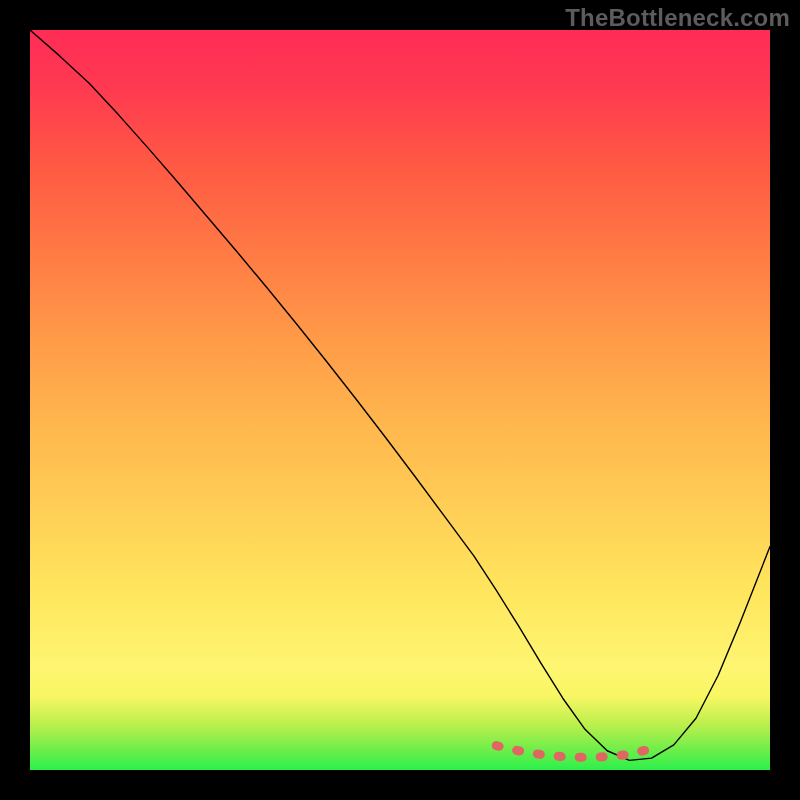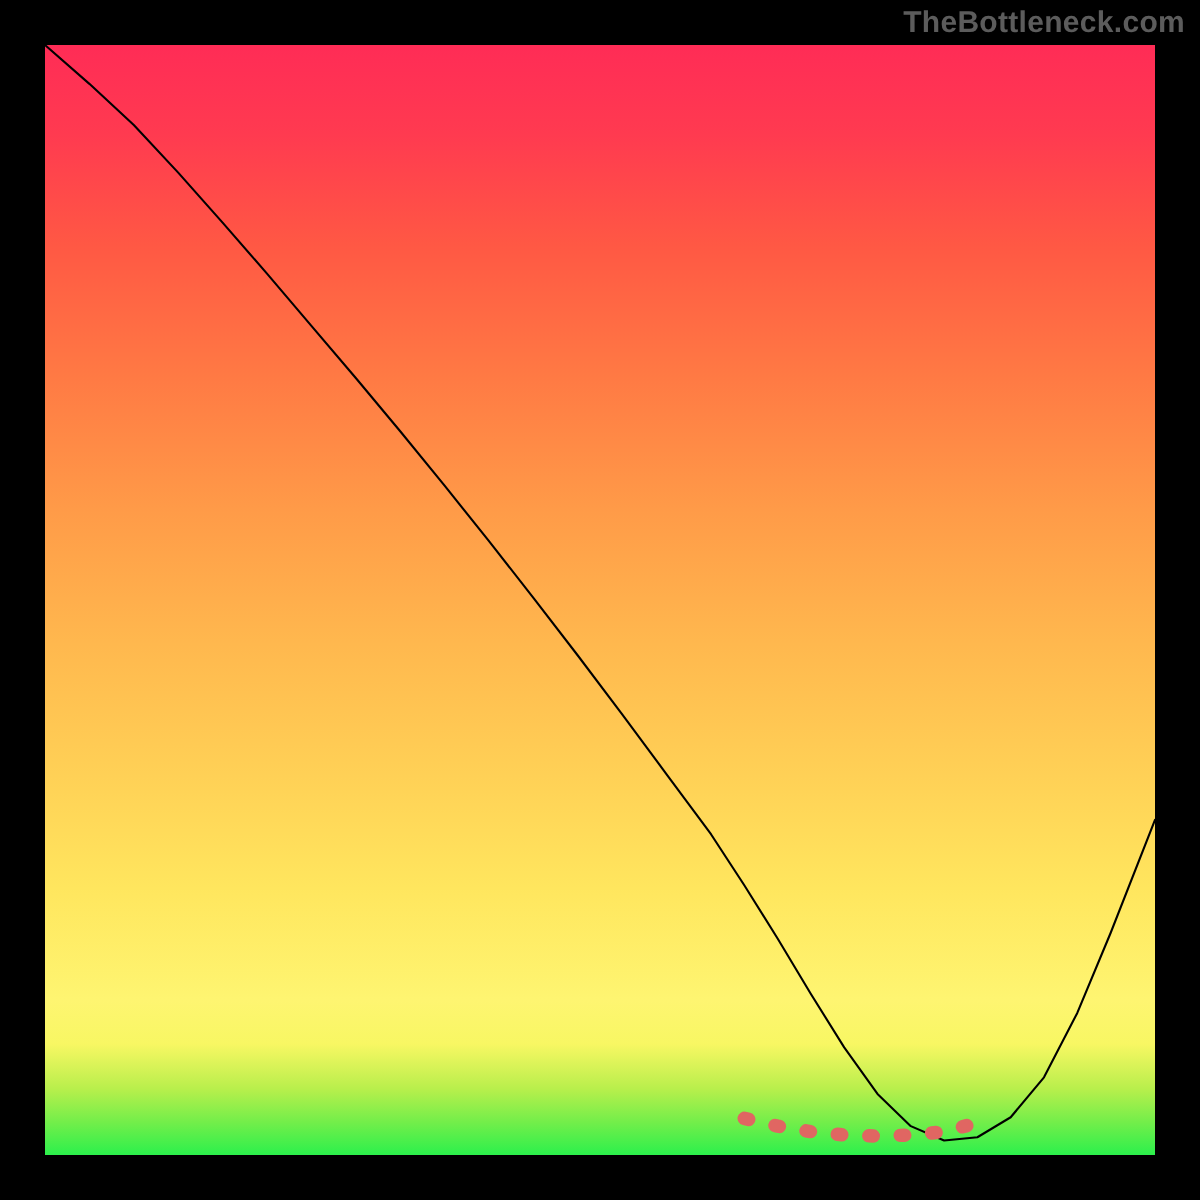--- a/index.html
+++ b/index.html
@@ -15,21 +15,21 @@
     position: relative;
     width: 800px;
     height: 800px;
     background: #000;
   }
   .watermark {
     position: absolute;
     top: 4px;
     right: 10px;
     color: #5c5c5c;
-    font-size: 20px;
+    font-size: 24px;
     font-weight: bold;
     letter-spacing: 0.2px;
     z-index: 10;
   }
   .plot {
     position: absolute;
     left: 30px;
     top: 30px;
     width: 740px;
     height: 740px;

